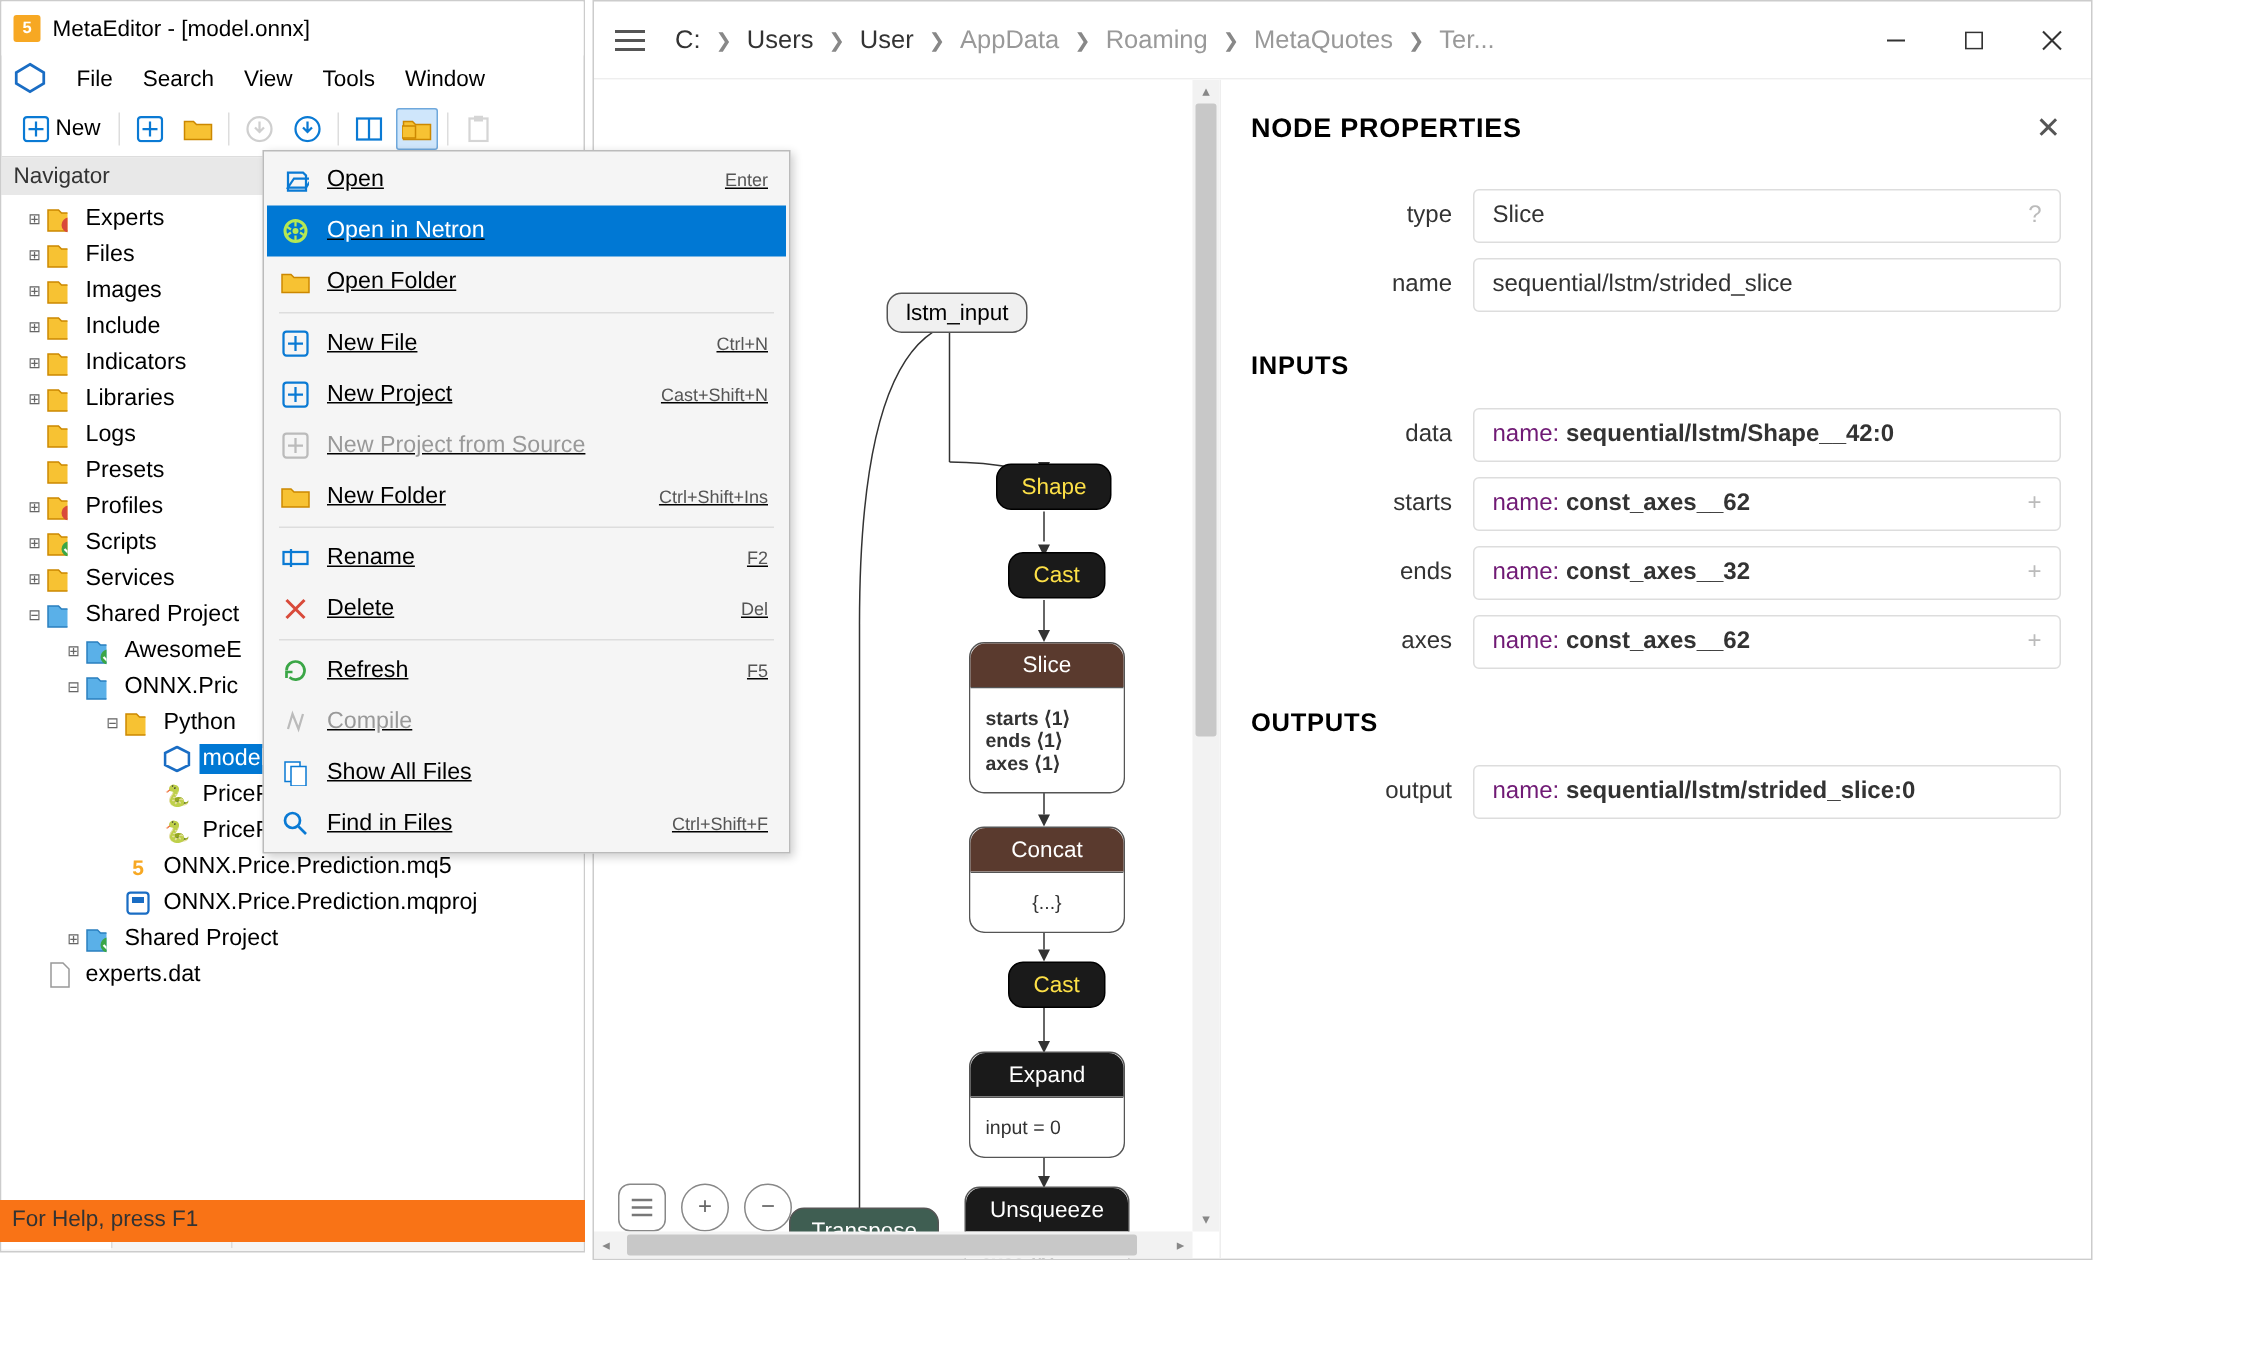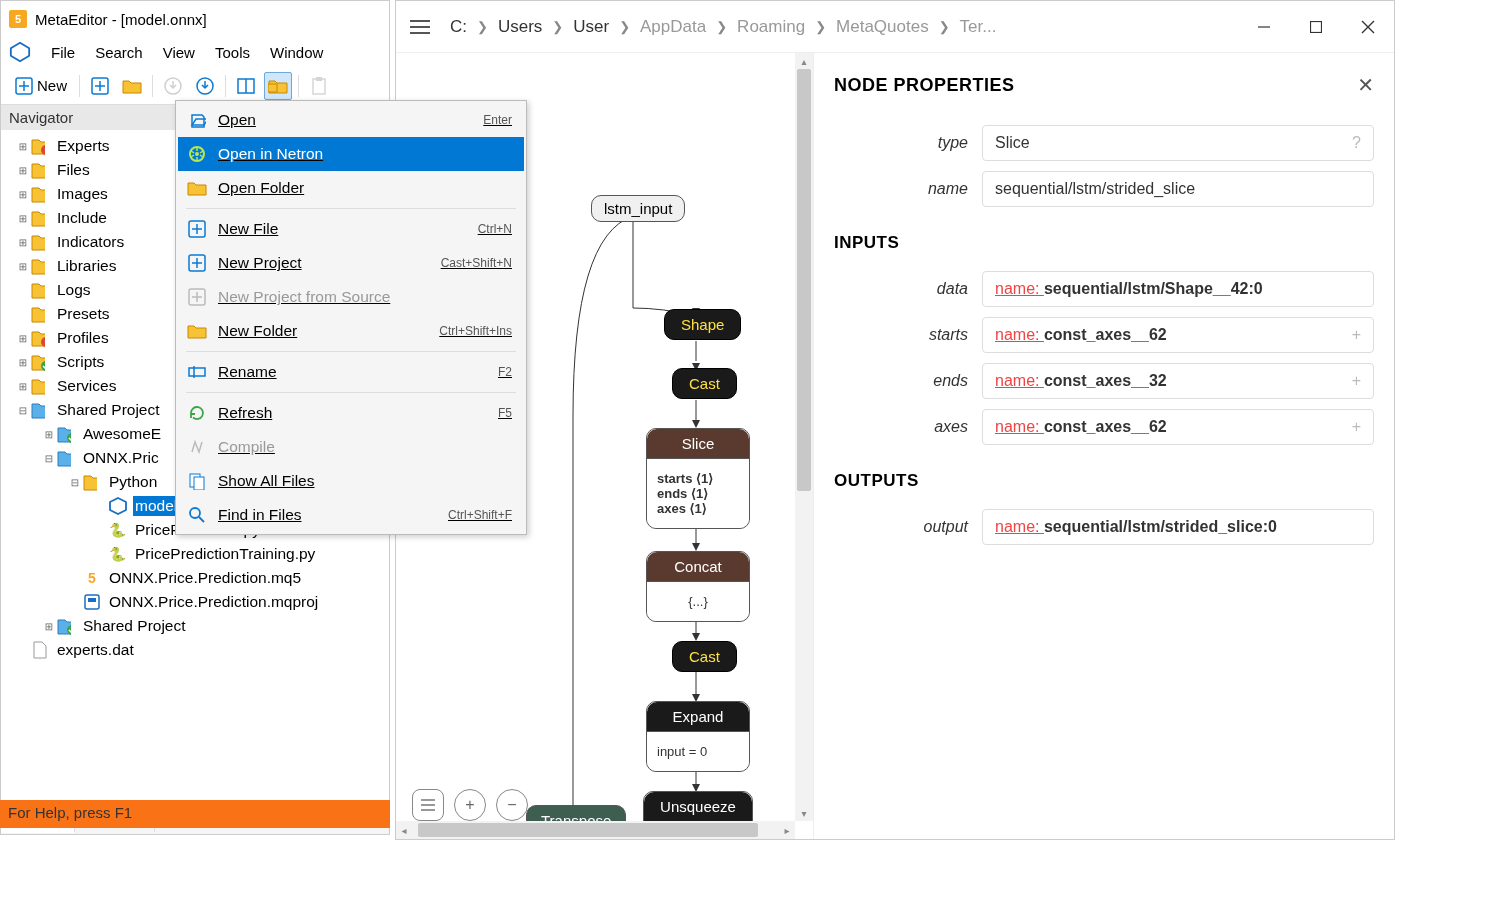--- a/index.html
+++ b/index.html
@@ -81,25 +81,25 @@
     .graph-scroll-h { position: absolute; left: 0; bottom: 0; height: 18px; width: calc(100% - 18px); background: #f2f2f2; }
     .graph-scroll-h .thumb { position: absolute; top: 2px; height: 14px; background: #c8c8c8; border-radius: 2px;}
     .scroll-arrow { position: absolute; color:#888; font-size:10px; display:flex; align-items:center; justify-content:center;}
 
     
     .props-panel { width: 580px; background: #fff; padding: 20px 20px 10px 20px; overflow: auto; }
     .props-header { display: flex; justify-content: space-between; align-items: center; margin-bottom: 28px; }
     .props-title { font-size: 18px; font-weight: bold; letter-spacing: 0.5px; }
     .props-close { cursor: pointer; font-size: 20px; color: #555; }
     .prop-row { display: flex; align-items: center; margin-bottom: 10px; gap: 14px; }
-    .prop-label { width: 134px; text-align: right; font-size: 16px; color: #333; font-style: italic; }
+    .prop-label { width: 134px; text-align: right; font-size: 16px; color: #333; }
     .prop-value { flex: 1; border: 1px solid #ddd; border-radius: 4px; padding: 8px 12px; font-size: 16px; color: #333; display: flex; justify-content: space-between; align-items: center;}
     .prop-value .help { color: #bbb; }
     .section-title { font-size: 17px; font-weight: bold; margin: 26px 0 18px 0; letter-spacing: 0.5px;}
-    .prop-value .k { color: #ef4444; text-decoration: underline; }
+    .prop-value .k { color: #701a75; }
     .prop-value .v { font-weight: bold; }
     .prop-value .plus { color: #bbb; font-weight: normal;}
 
     
     .svg-ico { display: block; }
   </style>
 </head>
 <body>
 
 <div class="meta-window">
@@ -494,20 +494,29 @@
     <div class="ctx-sep"></div>
     <div class="ctx-item">
       <span class="ctx-icon">
         <svg width="18" height="18">
           <rect x="1" y="5" width="16" height="8" fill="none" stroke="#0a7ad4" stroke-width="1.5"></rect>
           <line x1="6" y1="3" x2="6" y2="15" stroke="#0a7ad4" stroke-width="1.5"></line>
         </svg>
       </span>
       <span class="ctx-label">Rename</span>
       <span class="ctx-shortcut">F2</span>
+    </div>
+    <div class="ctx-item">
+      <span class="ctx-icon">
+        <svg width="16" height="16">
+          <path d="M2 2l12 12M14 2L2 14" stroke="#d94a3a" stroke-width="2"></path>
+        </svg>
+      </span>
+      <span class="ctx-label">Delete</span>
+      <span class="ctx-shortcut">Del</span>
     </div>
     <div class="ctx-sep"></div>
     <div class="ctx-item">
       <span class="ctx-icon">
         <svg width="18" height="18">
           <path d="M3 9a6 6 0 1 1 2 4.5" fill="none" stroke="#3aa646" stroke-width="1.8"></path>
           <path d="M3 14v-4h4" fill="none" stroke="#3aa646" stroke-width="1.8"></path>
         </svg>
       </span>
       <span class="ctx-label">Refresh</span>

